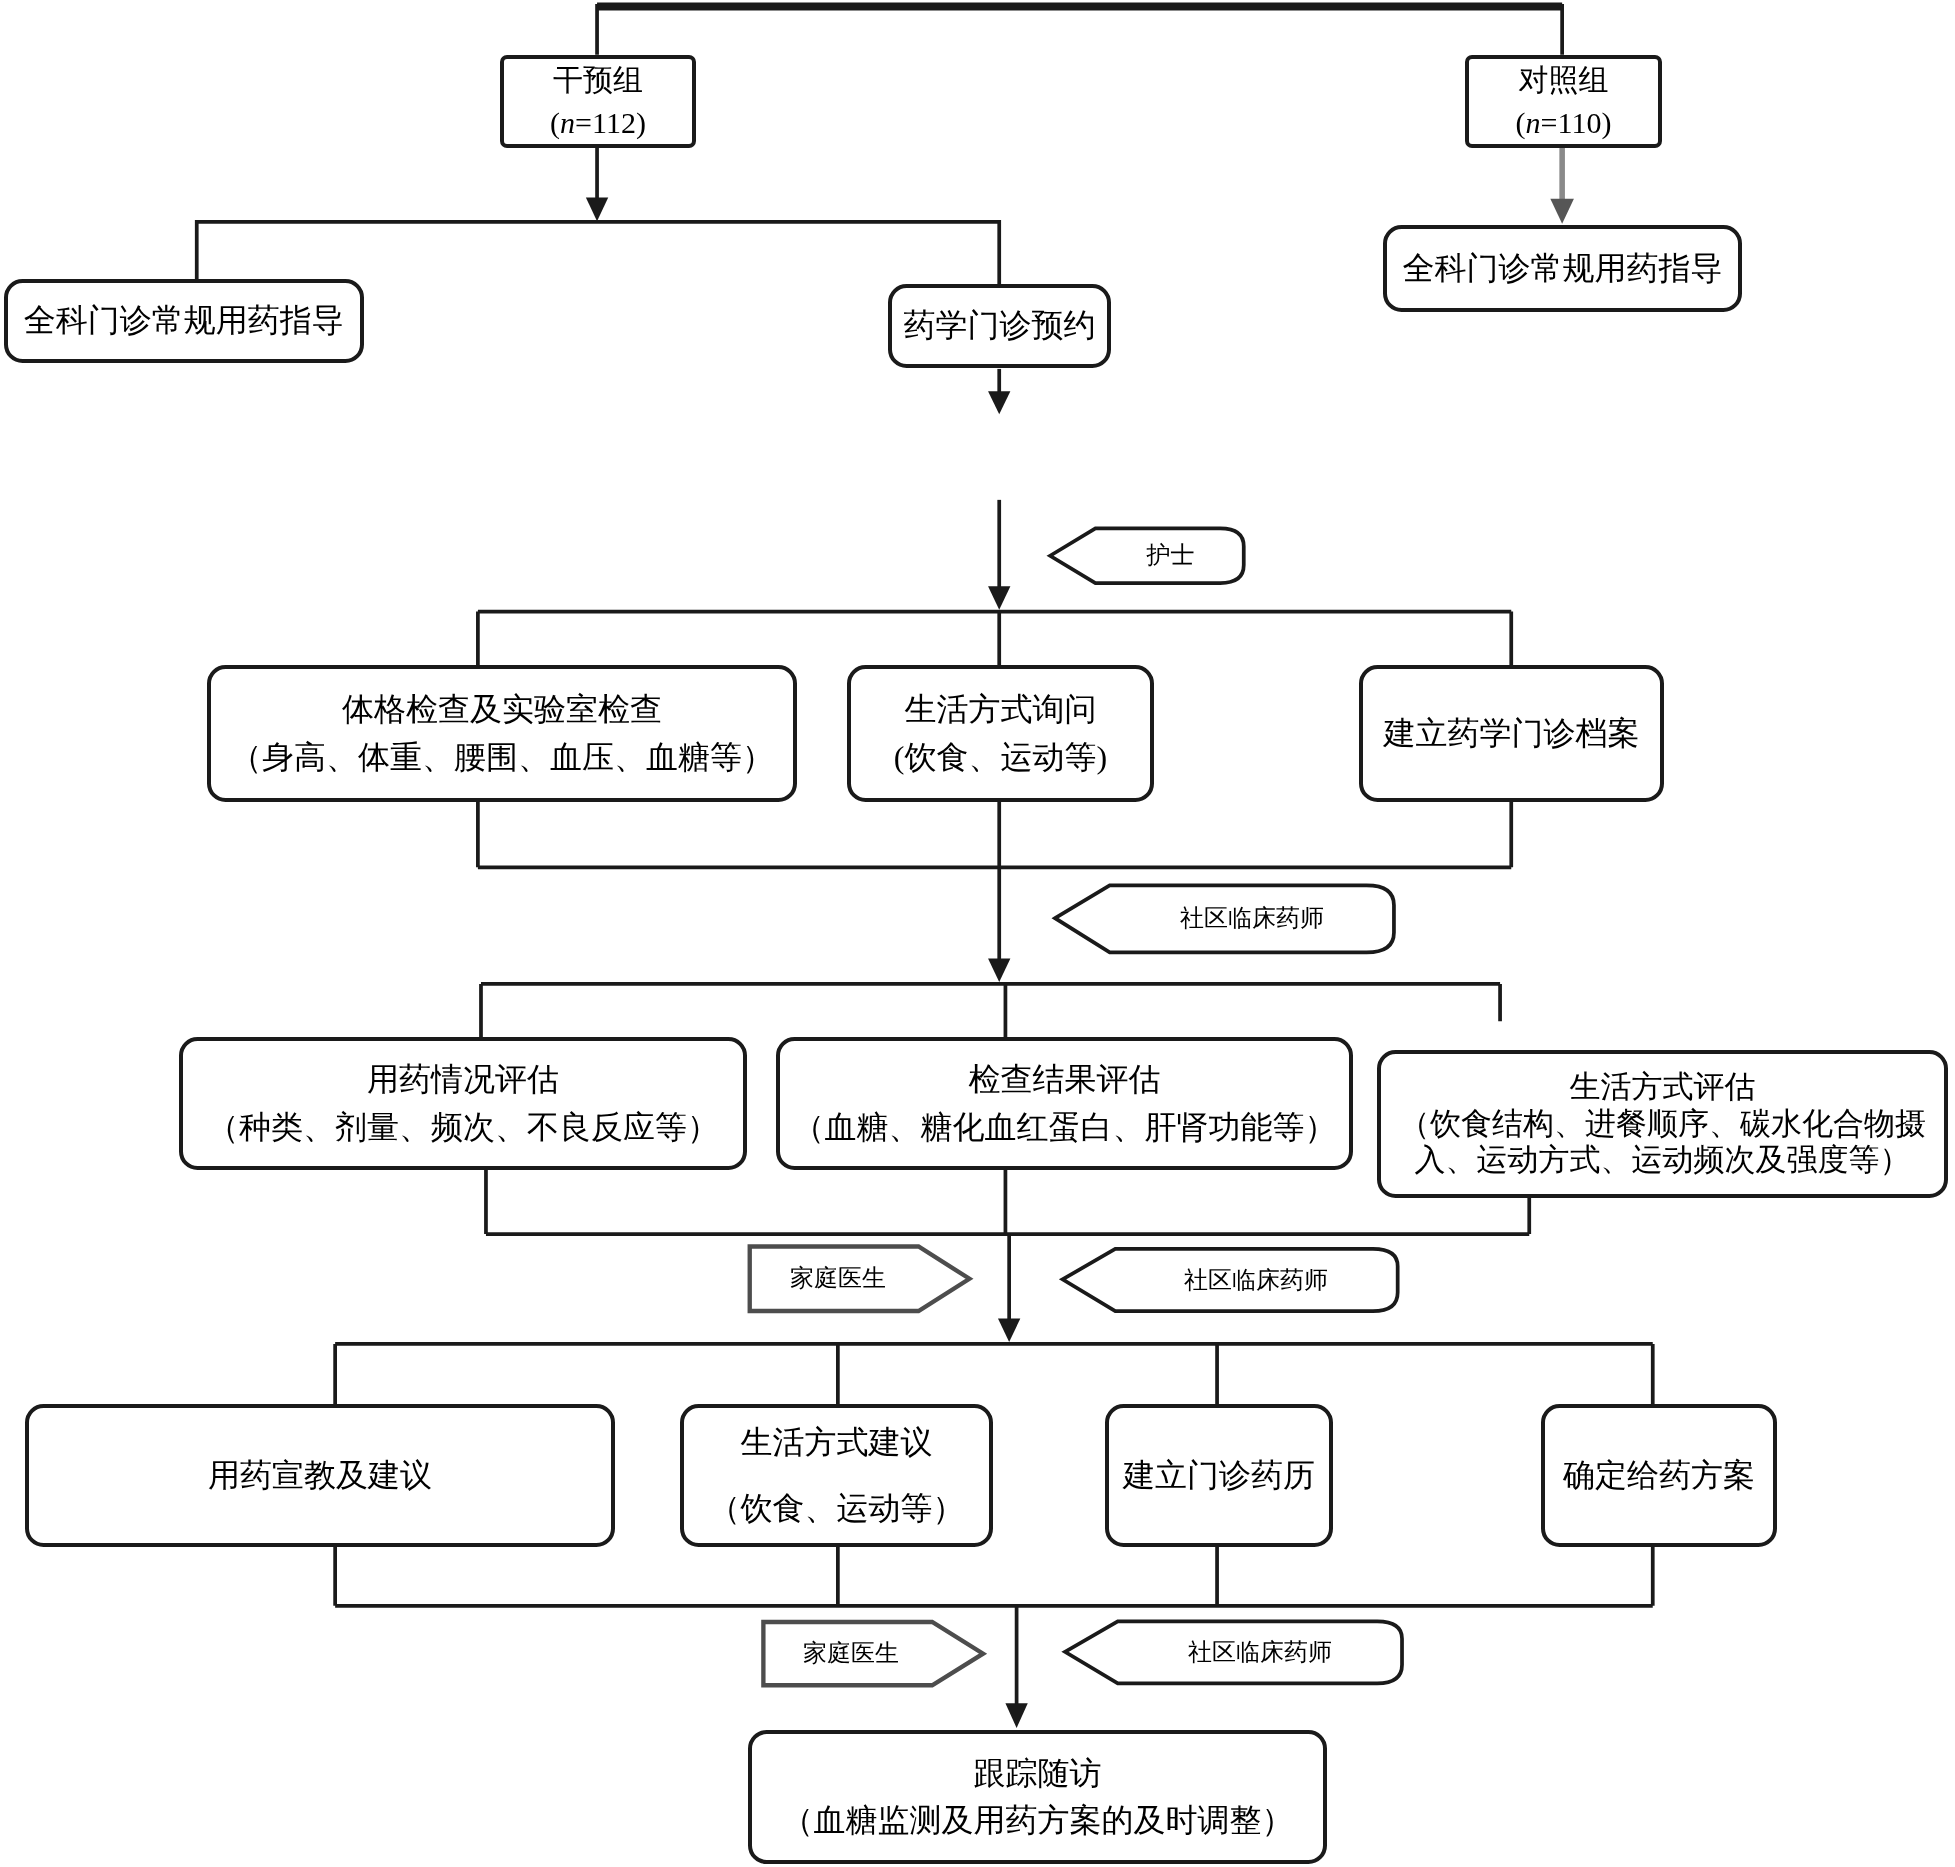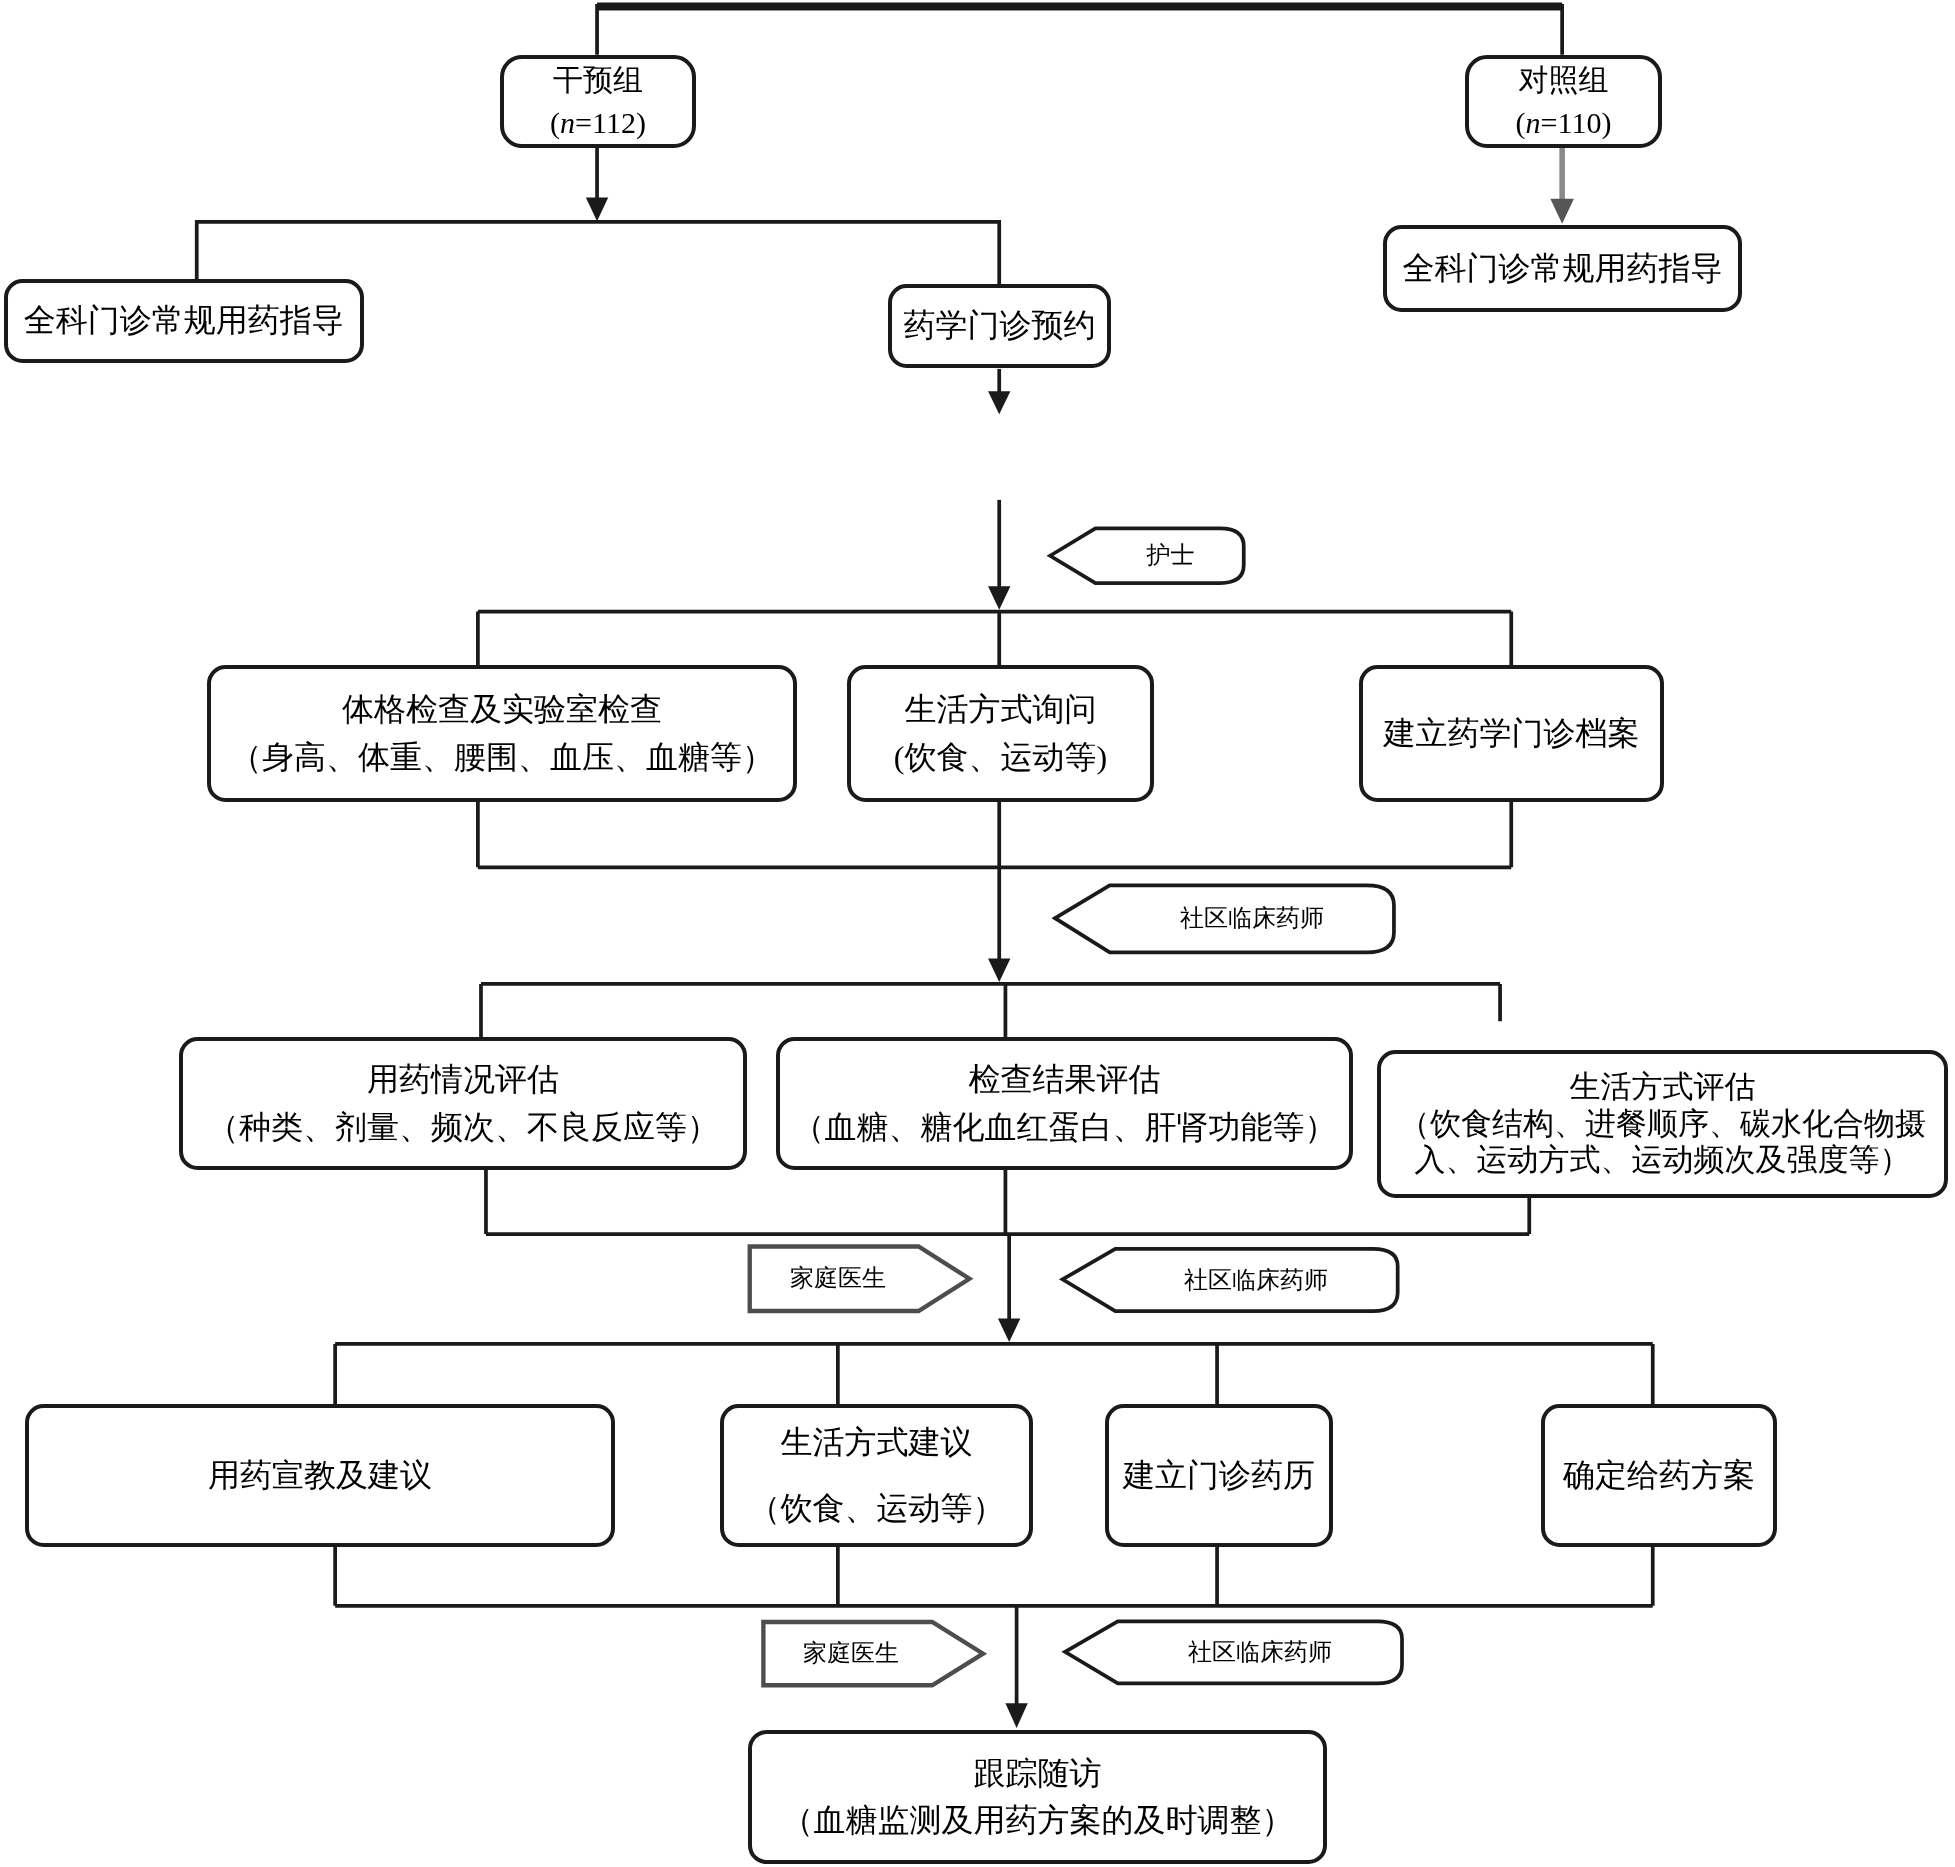--- a/index.html
+++ b/index.html
@@ -8,21 +8,21 @@
     font-family:"Liberation Serif","DejaVu Serif",serif;color:#000;
   }
   .wires{position:absolute;left:0;top:0;z-index:0;}
   .node{
     position:absolute;z-index:2;box-sizing:border-box;background:#ffffff;
     border:4.3px solid #1a1a1a;border-radius:18.6px;
     display:flex;flex-direction:column;align-items:center;justify-content:center;
     text-align:center;font-size:32px;line-height:1.48;
   }
   .node .t,.node .d{width:100%;}
-  .node-sm{font-size:30px;line-height:1.42;border-radius:22px;}
+  .node-sm{font-size:30px;line-height:1.42;border-radius:7px;}
   .node-dense{font-size:31px;line-height:1.18;padding:0 6.2px;}
   .badge{
     position:absolute;z-index:3;display:flex;align-items:center;justify-content:center;
     text-align:center;font-size:24px;line-height:1.1;background:transparent;
   }
 </style>
 </head>
 <body>
 
 <div class="stage">
@@ -134,21 +134,21 @@
     <div class="d">（饮食结构、进餐顺序、碳水化合物摄入、运动方式、运动频次及强度等）</div>
   </div>
 
   <div class="badge" style="left:754px;top:1246px;width:168px;height:65px;">家庭医生</div>
   <div class="badge" style="left:1115px;top:1249px;width:282px;height:62px;">社区临床药师</div>
 
   <div class="node" style="left:25px;top:1404px;width:590px;height:143px;">
     <div class="t">用药宣教及建议</div>
   </div>
 
-  <div class="node" style="left:720px;top:1404px;width:313px;height:143px;gap:18px;">
+  <div class="node" style="left:680px;top:1404px;width:313px;height:143px;gap:18px;">
     <div class="t">生活方式建议</div>
     <div class="d">（饮食、运动等）</div>
   </div>
 
   <div class="node" style="left:1105px;top:1404px;width:228px;height:143px;">
     <div class="t">建立门诊药历</div>
   </div>
 
   <div class="node" style="left:1541px;top:1404px;width:236px;height:143px;">
     <div class="t">确定给药方案</div>

